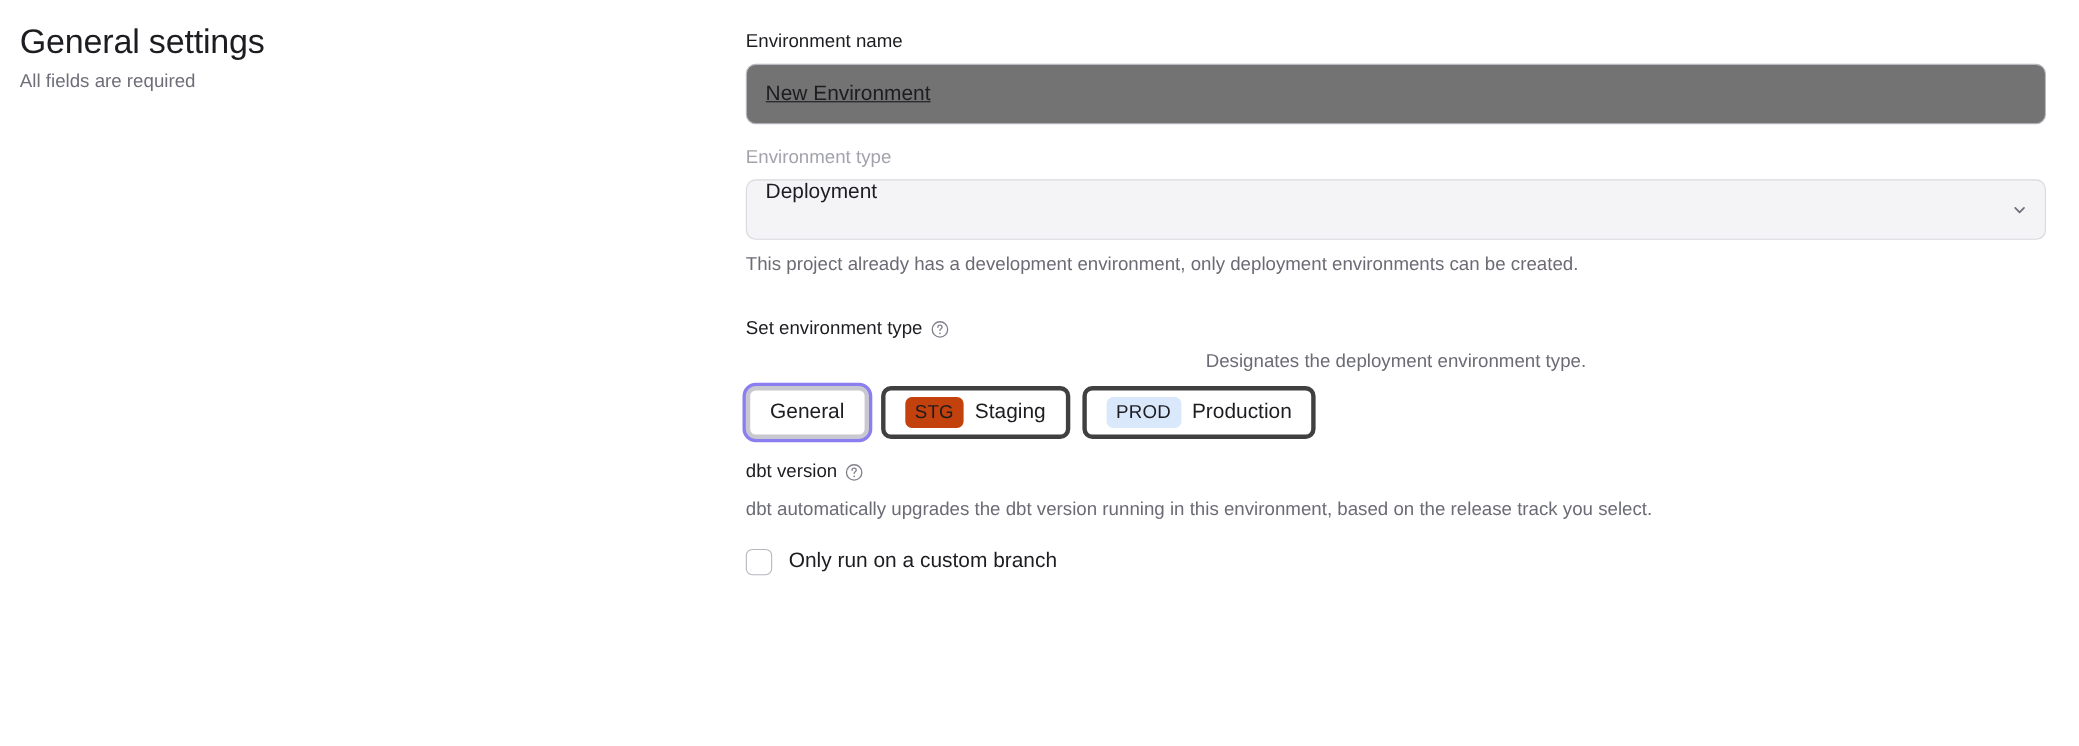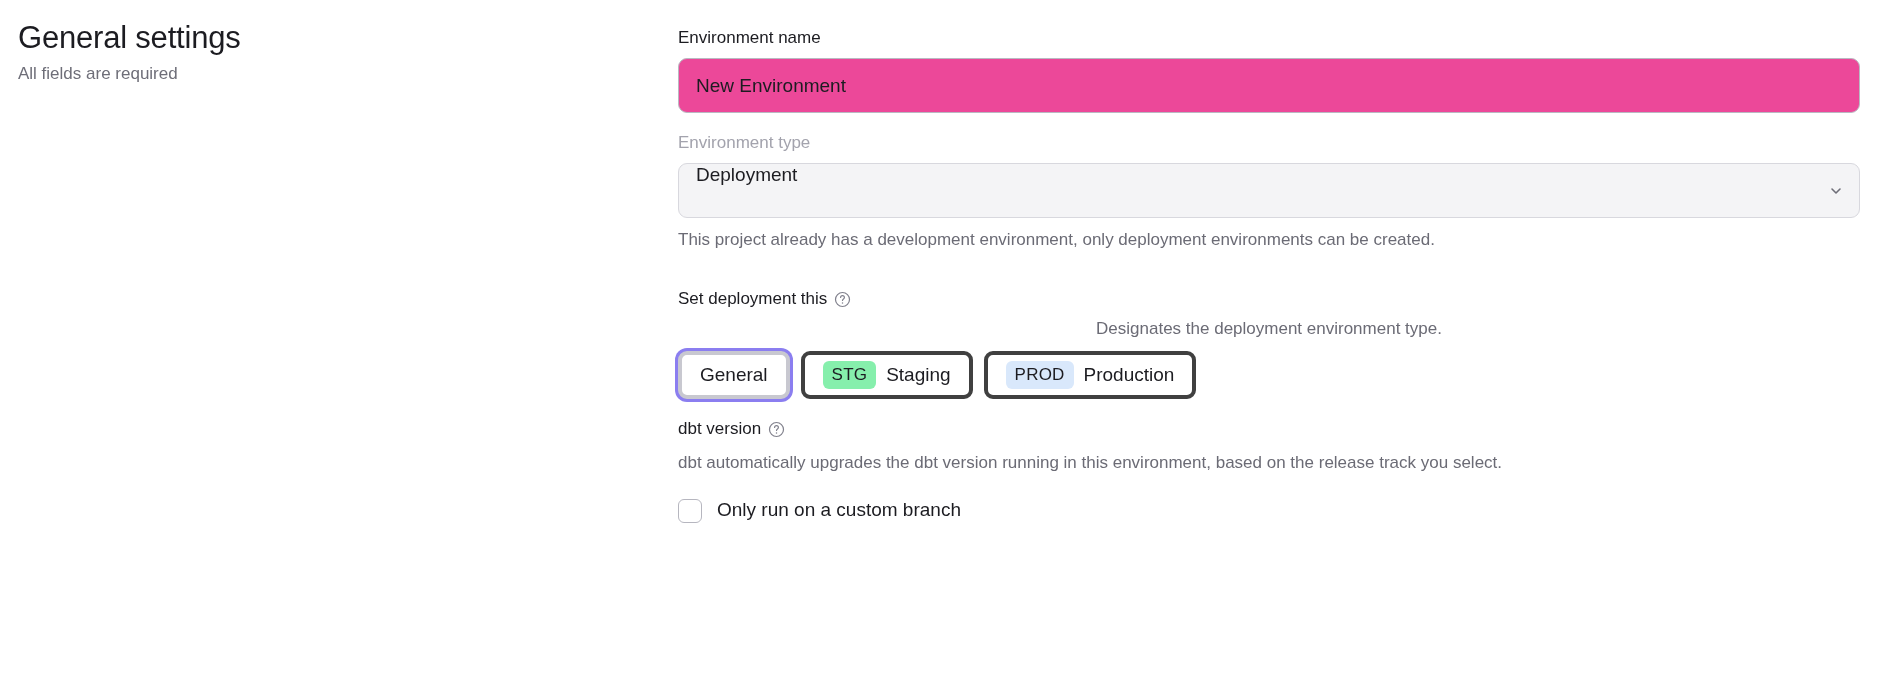--- a/index.html
+++ b/index.html
@@ -80,26 +80,27 @@
     color: #80808c;
     cursor: pointer;
   }
   .help-icon svg { display: block; }
 
   .text-input {
     width: 100%;
     height: 55px;
     border: 1px solid #b9b9c2;
     border-radius: 9px;
-    background: #ec4899;
+    background: #737373;
     font-family: "Liberation Sans", sans-serif;
     font-size: 19px;
     color: #1c1c21;
     padding: 0 17px;
     outline: none;
+    text-decoration: underline;
   }
   .text-input::placeholder { color: #9e9ea8; }
 
   .select-box {
     position: relative;
     width: 100%;
     height: 55px;
     border: 1px solid #c2c2ca;
     border-radius: 9px;
     background: #ffffff;
@@ -174,21 +175,21 @@
     align-items: center;
     justify-content: center;
     height: 28px;
     padding: 0 9px;
     border-radius: 6px;
     font-size: 17px;
     font-weight: 400;
     color: #1c1c21;
     letter-spacing: 0.2px;
   }
-  .badge-stg { background: #86efac; }
+  .badge-stg { background: #c2410c; }
   .badge-prod { background: #d9e8fb; }
 
   
   .check-row {
     display: flex;
     align-items: flex-start;
     gap: 15px;
     margin-top: 24px;
   }
   .checkbox {
@@ -235,21 +236,21 @@
             </svg>
         </span>
       </div>
       <p class="helper-text">This project already has a development environment, only deployment environments can be created.</p>
     </div>
 
     <div class="section-gap"></div>
 
     <div class="field">
       <div class="label-row">
-        <label class="field-label">Set deployment this</label>
+        <label class="field-label">Set environment type</label>
         <span class="help-icon">
           <svg width="17" height="17" viewBox="0 0 17 17" fill="none" stroke="currentColor" stroke-width="1.2">
             <circle cx="8.5" cy="8.5" r="7"></circle>
             <path d="M6.6 6.5c0-1.05.85-1.9 1.9-1.9s1.9.85 1.9 1.9c0 1.5-1.9 1.4-1.9 3" stroke-linecap="round"></path>
             <circle cx="8.5" cy="12.1" r="0.75" fill="currentColor" stroke="none"></circle>
           </svg>
         </span>
       </div>
       <p class="sub-helper">Designates the deployment environment type.</p>
 

